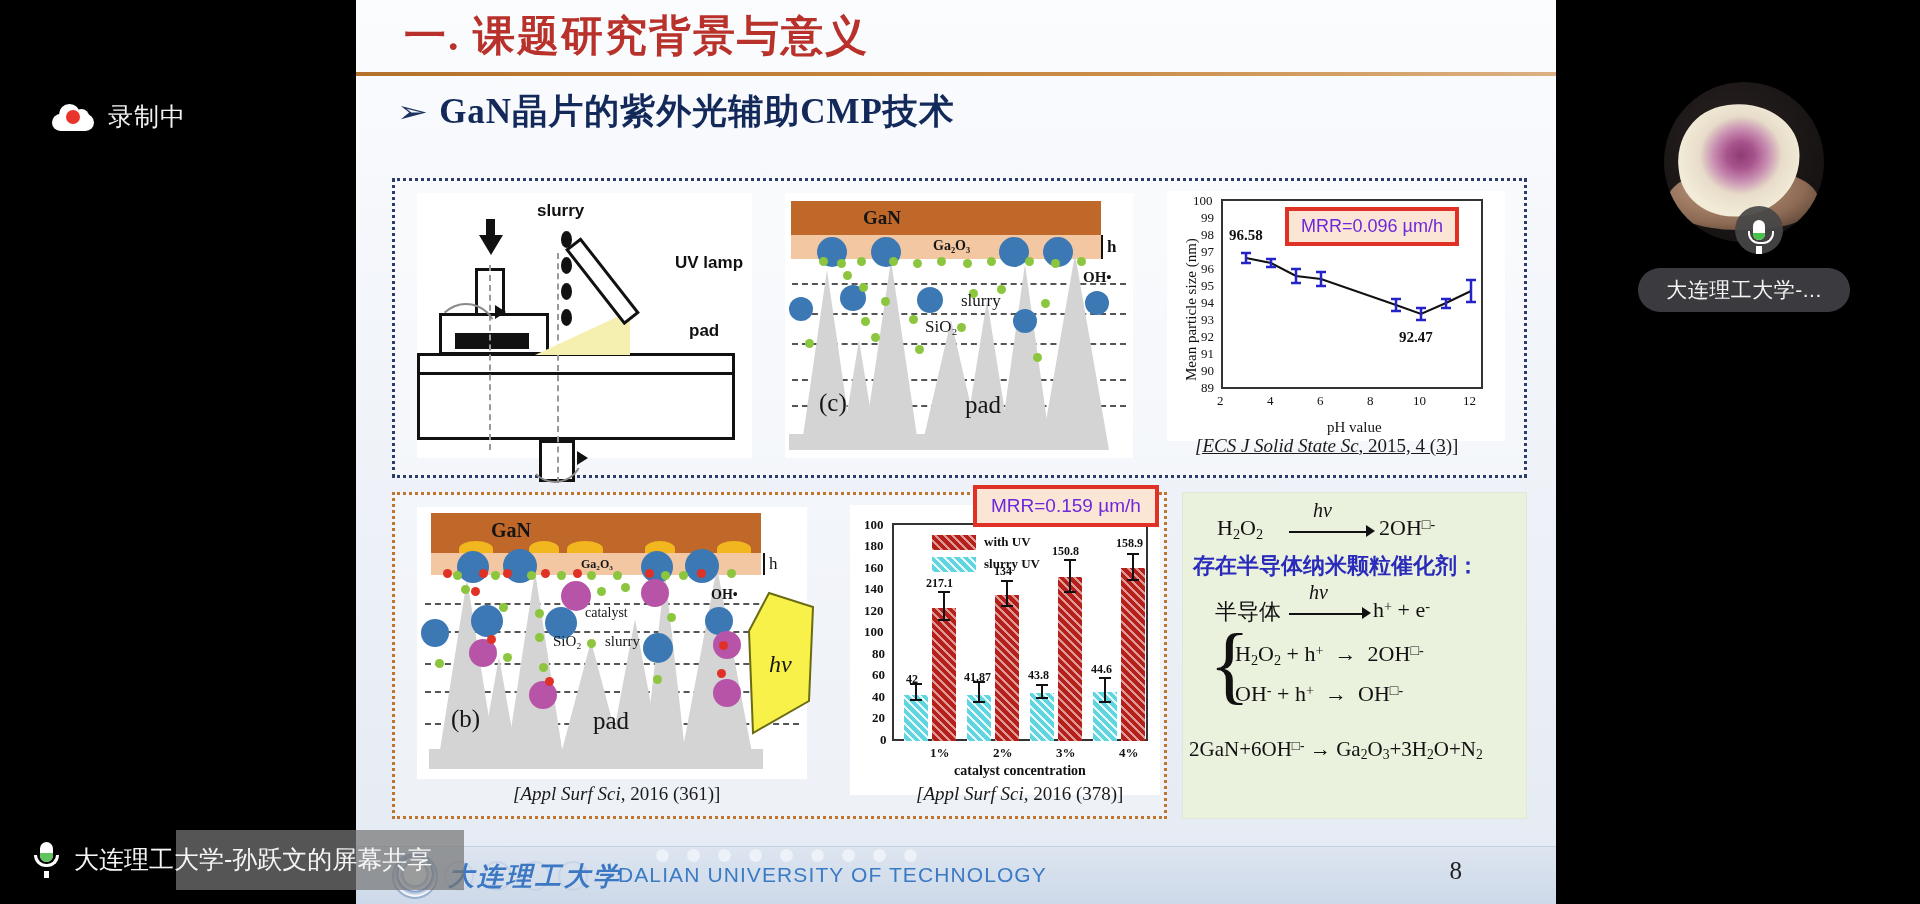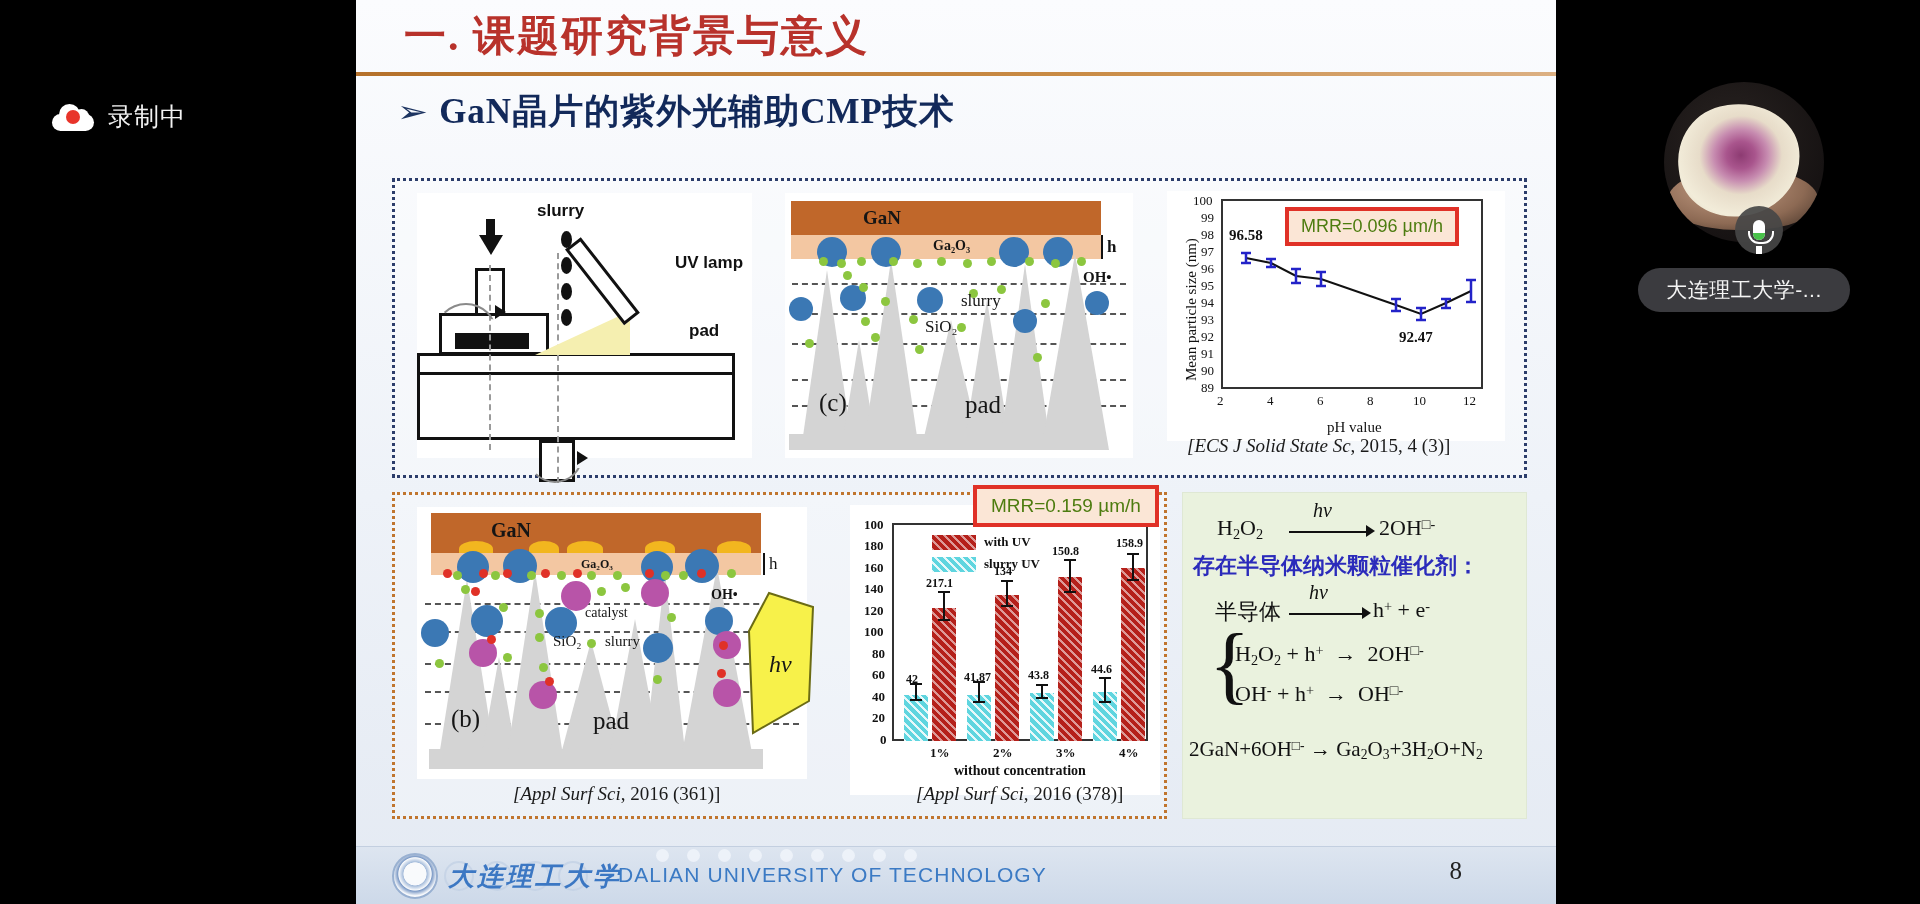--- a/index.html
+++ b/index.html
@@ -84,21 +84,21 @@
   .reddot { position: absolute; background: #e03127; border-radius: 50%; width: 9px; height: 9px; }
   .magcirc { position: absolute; background: #b854a8; border-radius: 50%; }
   .yelbump { position: absolute; background: #f2b61f; border-radius: 50% 50% 0 0; }
   .figlbl { position: absolute; font-family: "Liberation Serif", serif; font-size: 17px; color: #151515; white-space: nowrap; }
   .figlbl.b { font-weight: bold; }
   .figlbl.big { font-size: 25px; }
 
   
   .mrr {
     position: absolute; background: #fbe6d6; border: 4px solid #e03127;
-    padding: 7px 18px; font-size: 24px; color: #4d7c0f; white-space: nowrap;
+    padding: 7px 18px; font-size: 24px; color: #6d28d9; white-space: nowrap;
     font-family: "Liberation Sans", sans-serif;
   }
 
   
   #chartA { position: absolute; left: 772px; top: 10px; width: 338px; height: 250px; background: #fff; }
   .axisbox { position: absolute; border: 2px solid #333; background: #fff; }
   .ytick, .xtick { position: absolute; font-family: "Liberation Serif", serif; font-size: 13px; color: #111; }
   .axlabel { position: absolute; font-family: "Liberation Serif", serif; font-size: 15px; color: #111; }
   .ylabel-rot { transform: rotate(-90deg); transform-origin: 0 0; white-space: nowrap; }
   .datalabel { position: absolute; font-family: "Liberation Serif", serif; font-weight: bold; font-size: 15px; color: #111; }
@@ -340,21 +340,21 @@
               <line x1="220" y1="100" x2="230" y2="100"></line>
               <line x1="220" y1="109" x2="230" y2="109"></line>
             <line x1="250" y1="81" x2="250" y2="103"></line>
               <line x1="245" y1="81" x2="255" y2="81"></line>
               <line x1="245" y1="103" x2="255" y2="103"></line>
           </g>
         </svg>
         <div class="datalabel" style="left:62px; top:36px;">96.58</div>
         <div class="datalabel" style="left:232px; top:138px;">92.47</div>
         <div class="mrr" style="left:118px; top:16px; font-size:18px; padding:5px 12px;">MRR=0.096 µm/h</div>
-        <div class="cap" style="left:20px; top:244px;"><i>[ECS J Solid State Sc</i>, 2015, 4 (3)]</div>
+        <div class="cap" style="left:28px; top:244px;text-decoration:underline;"><i>[ECS J Solid State Sc</i>, 2015, 4 (3)]</div>
       </div>
     </div>
 
     <div class="panel-bottom">
 
       <div class="fig" id="fig3">
         <div class="gan-bar" style="left:14px; top:6px; width:330px; height:40px;"></div>
         <div class="yelbump" style="left:42px; top:34px; width:34px; height:16px;"></div>
         <div class="yelbump" style="left:112px; top:34px; width:30px; height:16px;"></div>
         <div class="yelbump" style="left:150px; top:34px; width:36px; height:16px;"></div>
@@ -525,21 +525,21 @@
           <div class="errcap" style="left:233px; bottom:186px;"></div>
           <div class="errcap" style="left:233px; bottom:160px;"></div>
           <div class="bval" style="left:197px; bottom:64px;">44.6</div>
           <div class="bval" style="left:222px; bottom:190px;">158.9</div>
         </div>
 
         <div class="xtick" style="left:80px; top:240px; font-weight:bold;">1%</div>
         <div class="xtick" style="left:143px; top:240px; font-weight:bold;">2%</div>
         <div class="xtick" style="left:206px; top:240px; font-weight:bold;">3%</div>
         <div class="xtick" style="left:269px; top:240px; font-weight:bold;">4%</div>
-        <div class="axlabel" style="left:104px; top:258px; font-weight:bold; font-size:14px;">without  concentration</div>
+        <div class="axlabel" style="left:104px; top:258px; font-weight:bold; font-size:14px;">catalyst  concentration</div>
         <div class="cap" style="left:66px; top:278px;"><i>[Appl Surf Sci</i>, 2016 (378)]</div>
       </div>
 
       <div class="mrr" style="left:578px; top:-10px; font-size:19px; padding:6px 14px; z-index:4;">MRR=0.159 µm/h</div>
     </div>
 
     <div id="chem">
       <div class="eq" style="left:34px; top:22px;">
         H<sub>2</sub>O<sub>2</sub>
       </div>
@@ -592,14 +592,26 @@
       <span class="fig-fruit"></span>
     </div>
     <div class="mic-badge">
       <span class="mic-body">
           <span class="mic-green"></span>
         </span>
     </div>
     <div class="name-chip">大连理工大学-...</div>
   </div>
 
+  <div class="statusbar">
+    <div class="share-overlay"></div>
+    <div class="share-status">
+      <span class="share-mic">
+        <i class="b"></i>
+          <i class="g"></i>
+          <i class="u"></i>
+          <i class="s"></i>
+      </span>
+      <span class="share-text">大连理工大学-孙跃文的屏幕共享</span>
+    </div>
+  </div>
 
 </div>
 
 </body></html>

